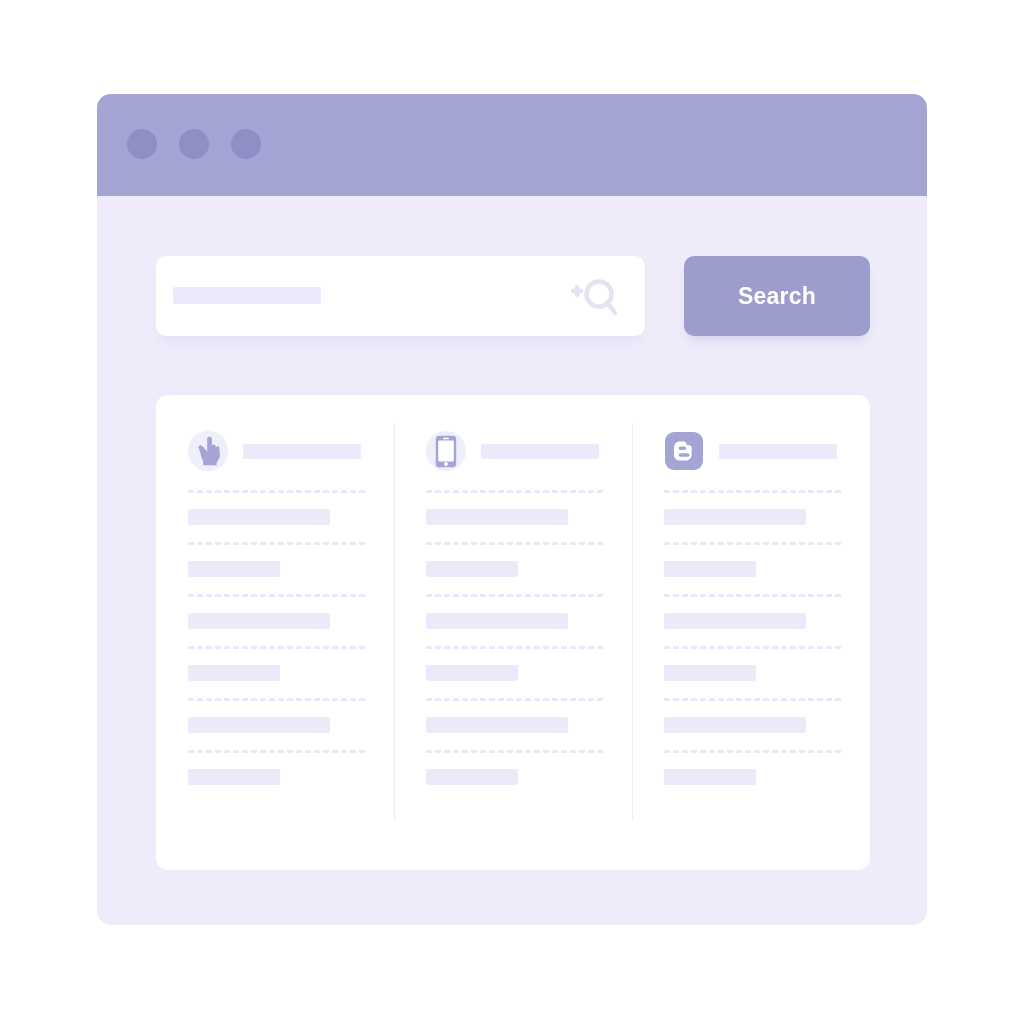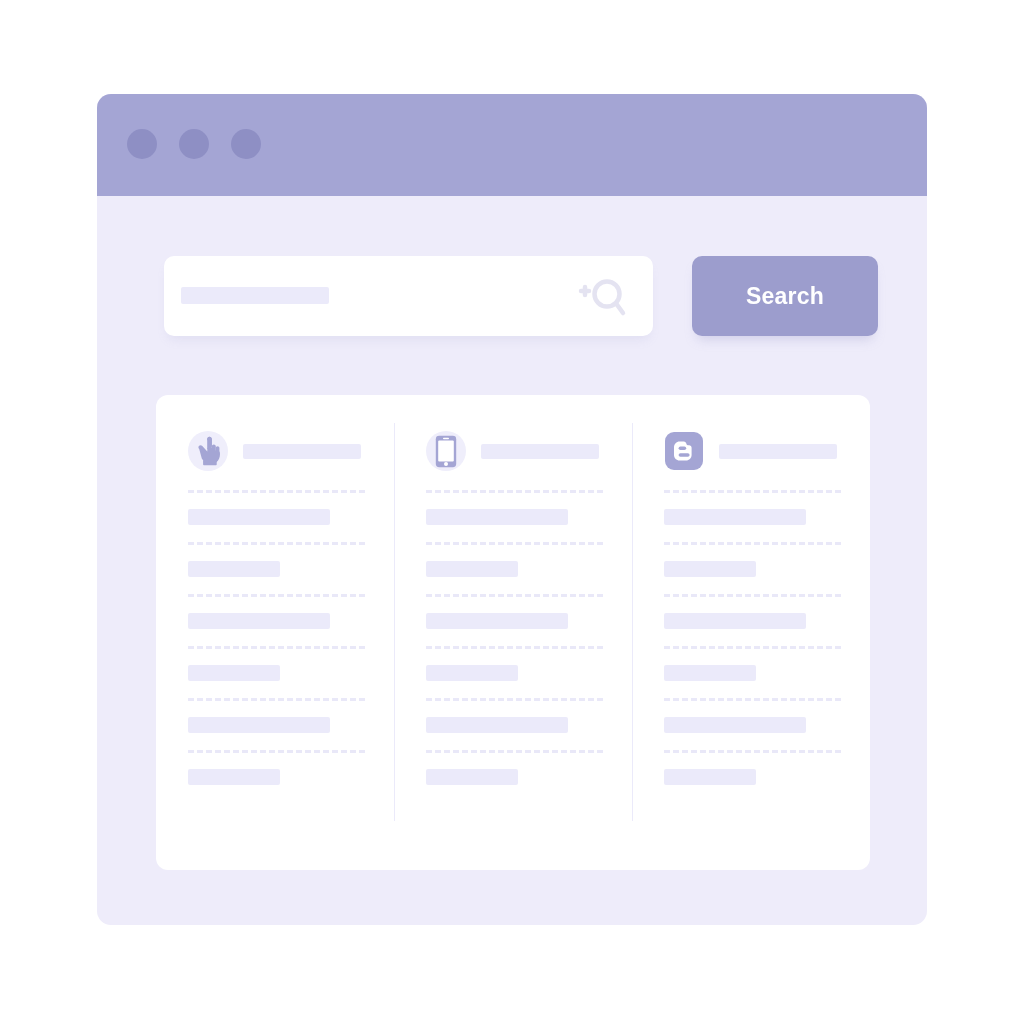--- a/index.html
+++ b/index.html
@@ -50,21 +50,21 @@
   .dot {
     width: 30px;
     height: 30px;
     border-radius: 50%;
     background: #8e8fc4;
   }
 
   
   .search-row {
     position: absolute;
-    left: 67px;
+    left: 59px;
     top: 162px;
     width: 714px;
     height: 80px;
     display: flex;
     align-items: flex-start;
   }
 
   .search-input-wrap {
     position: relative;
     width: 489px;

